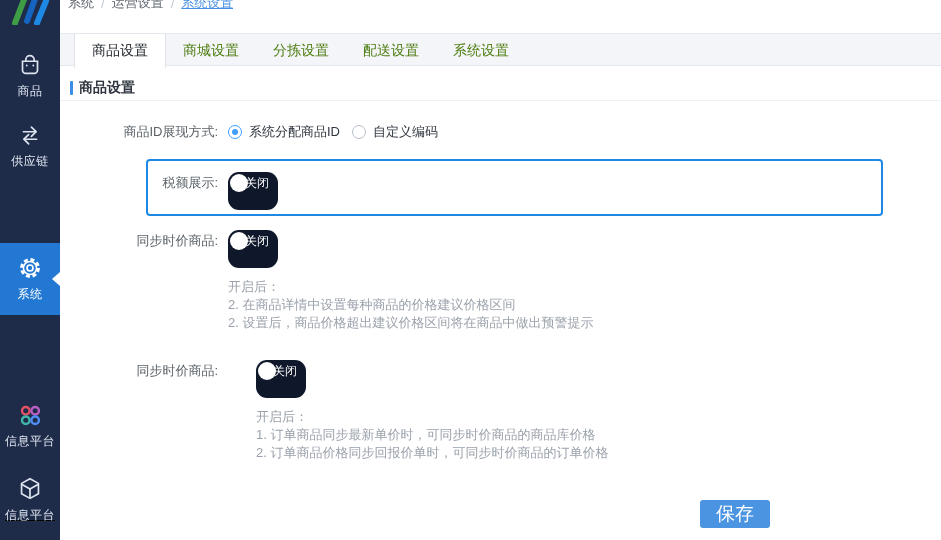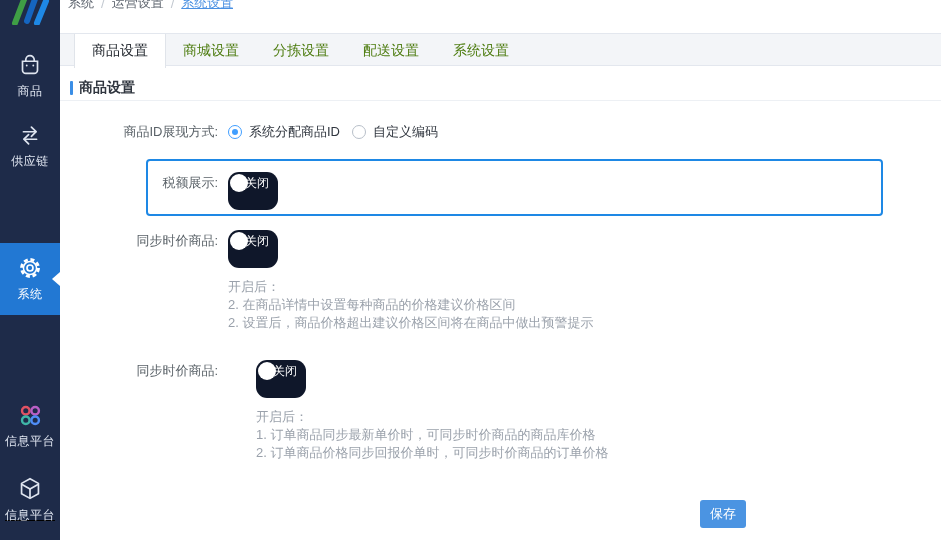--- a/index.html
+++ b/index.html
@@ -58,21 +58,21 @@
   .highlight-box { margin:16px 58px 0 86px; border:2px solid #1e88e5; border-radius:4px; padding:11px 0 4px; }
   .highlight-box .flabel { width:80px; }
   .desc { color:#9aa1ab; line-height:18px; }
   .desc-inline { margin:8px 16px 0 80px; }
   .ctrl-col .desc-lines { margin-top:10px; }
   .ctrl-col .desc-lines .desc { margin-bottom:0; }
 
   .row-gap1 { margin-top:14px; }
   .row-gap2 { margin-top:28px;gap:28px; }
 
-  .save-btn { margin:38px 0 0 640px; width:46px; height:28px; background:#4b94e2; color:#ffffff; font-size:13px;
+  .save-btn { margin:38px 0 0 640px; width:70px; height:28px; background:#4b94e2; color:#ffffff; font-size:19px;
               border:none; border-radius:3px; cursor:pointer; font-family:inherit; }
 </style>
 </head>
 <body>
 
 <div class="app">
 
   <div class="sidebar">
     <div class="logo">
       <svg width="42" height="32" viewBox="0 0 42 32">

